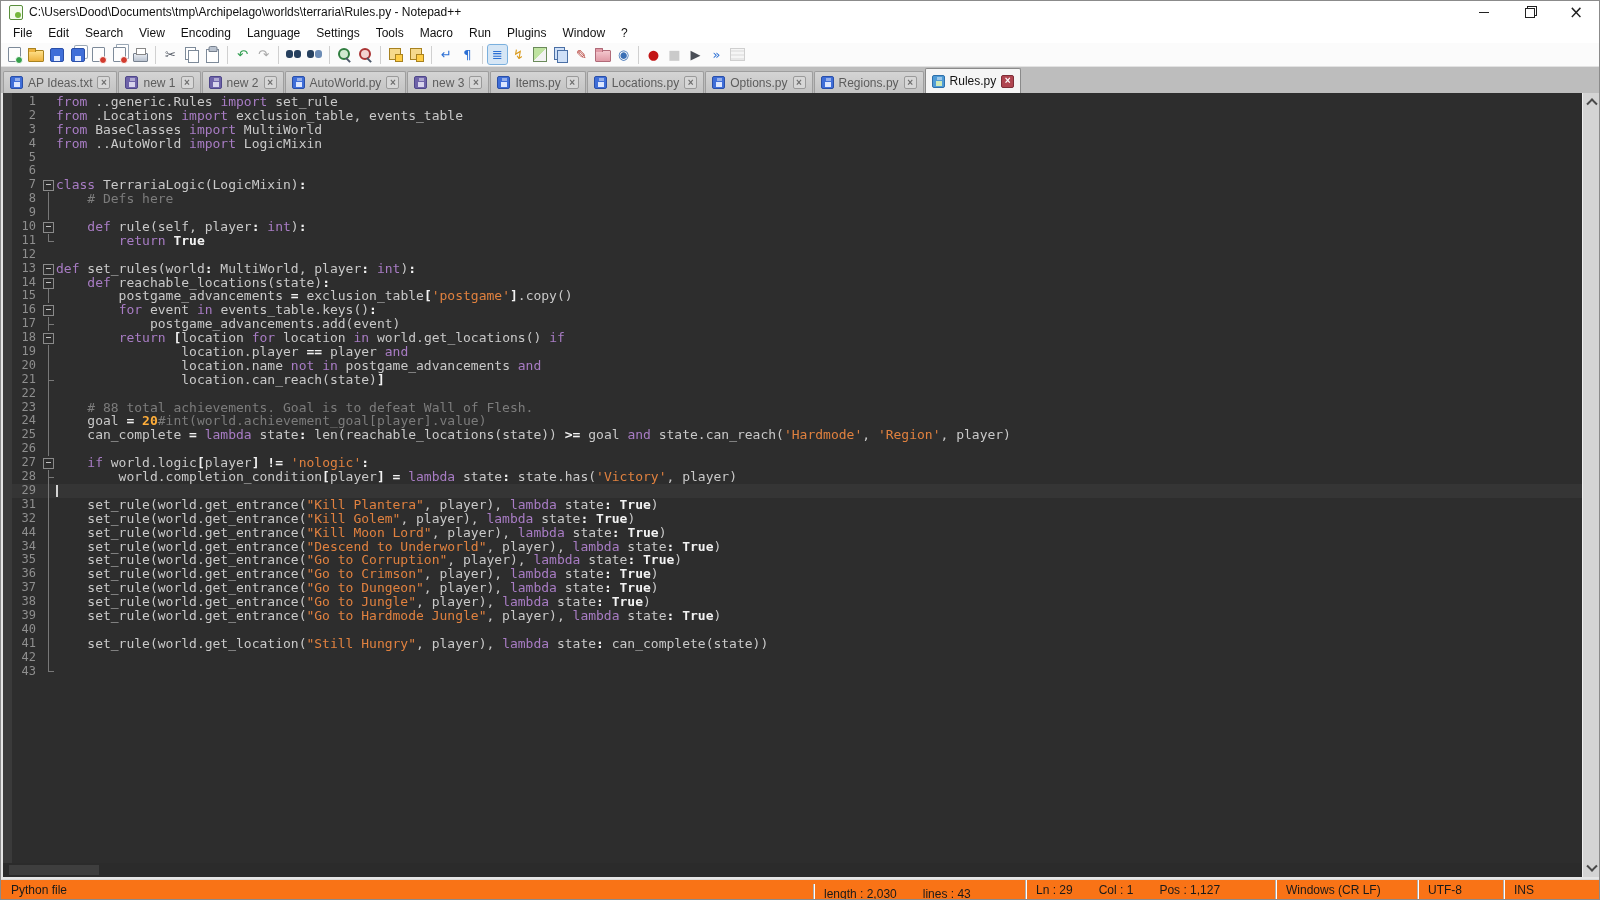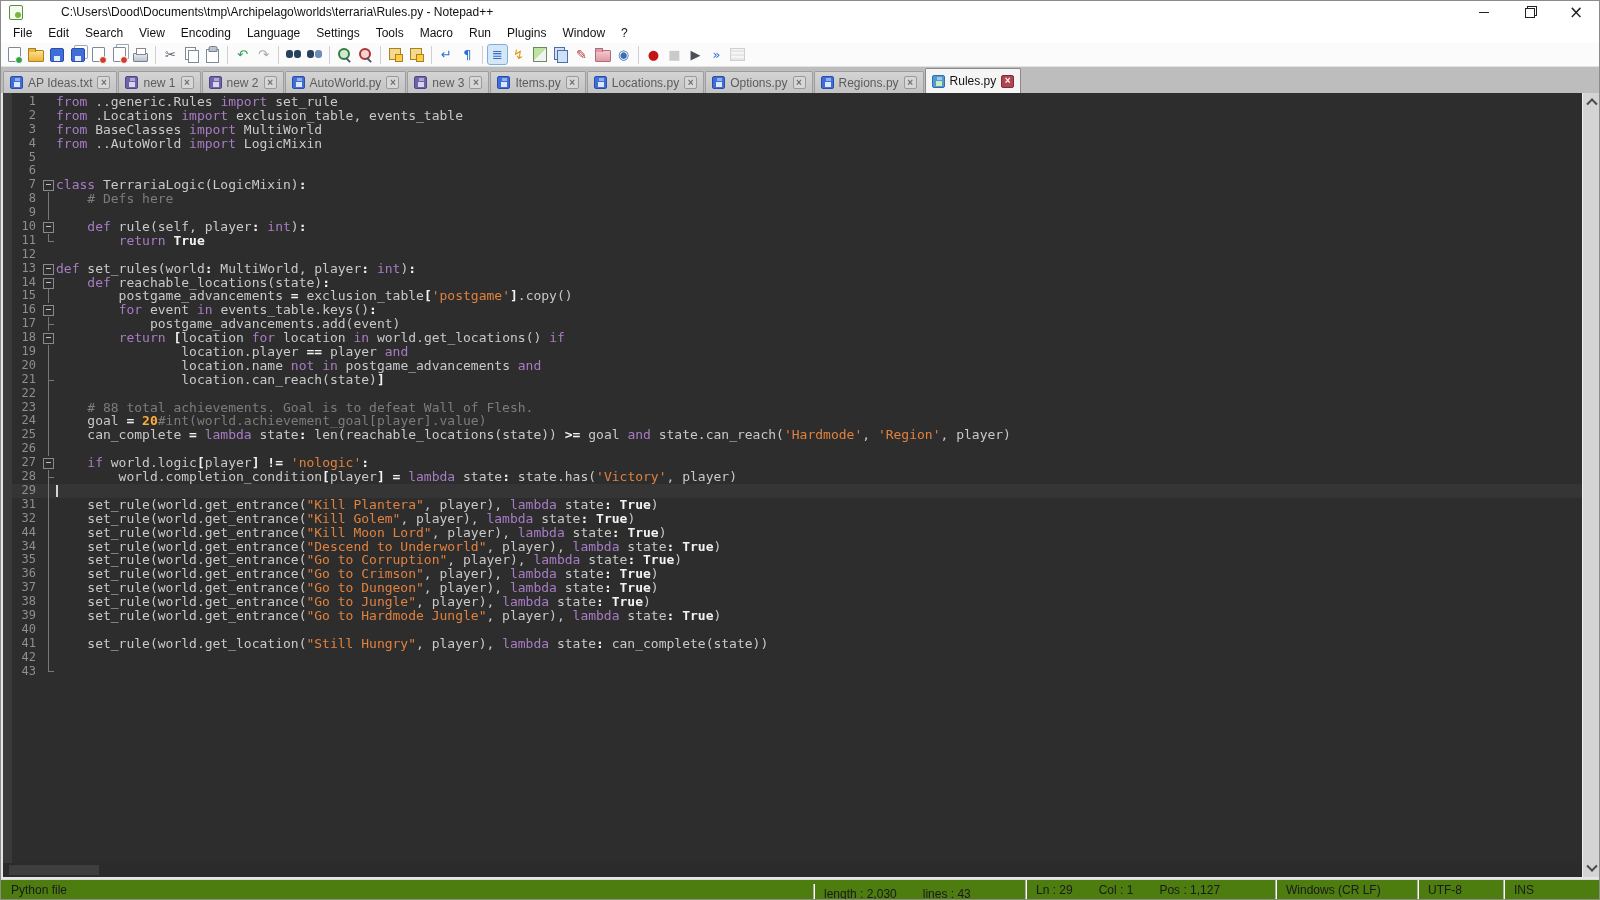--- a/index.html
+++ b/index.html
@@ -2,21 +2,21 @@
 <html><head>
 <meta charset="utf-8">
 <style>
   * { margin:0; padding:0; box-sizing:border-box; }
   html,body { background:#888; }
   .window { position:relative; width:1600px; height:900px; background:#fff;
             font-family:"Liberation Sans", sans-serif; overflow:hidden;
             border:1px solid #8b8b8b; }
 
   
-  .titlebar { height:22px; background:#ffffff; display:flex; align-items:center;gap:32px; }
+  .titlebar { height:22px; background:#ffffff; display:flex; align-items:center; }
   .npp-ico { width:14px; height:15px; margin:0 6px 0 8px; background:#f4fbee;
              border:1px solid #5a8f3d; border-radius:2px; position:relative; flex:none; }
   .npp-ico::after { content:""; position:absolute; right:1px; bottom:1px; width:6px; height:6px;
                     border-radius:50%; background:#74b73c; }
   .title-text { font-size:12px; color:#111; white-space:nowrap; }
   .win-controls { margin-left:auto; display:flex; height:100%; }
   .winbtn { width:46px; height:100%; display:flex; align-items:center; justify-content:center; color:#222; }
   .wb-min::before { content:""; width:10px; height:1px; background:#222; }
   .wb-max::before { content:""; width:8px; height:8px; border:1px solid #222; background:#fff;
                     box-shadow:2px -2px 0 -1px #fff, 2px -2px 0 0 #222; margin-top:2px; }
@@ -125,21 +125,21 @@
   .varrow { position:absolute; left:0; width:17px; height:16px; display:flex; align-items:center; justify-content:center; }
   .va-up { top:0; } .va-down { bottom:0; }
   .va-up::before { content:""; width:6px; height:6px; border-left:2px solid #4a4a4a; border-top:2px solid #4a4a4a;
                    transform:rotate(45deg) translate(2px,2px); }
   .va-down::before { content:""; width:6px; height:6px; border-left:2px solid #4a4a4a; border-top:2px solid #4a4a4a;
                      transform:rotate(225deg) translate(2px,2px); }
   .hscroll { position:absolute; left:0; right:17px; bottom:0; height:14px; background:#2b2b2b; }
   .hthumb { position:absolute; left:6px; top:2px; width:90px; height:10px; background:#3e3e3e; }
 
   
-  .statusbar { position:absolute; left:0; right:0; bottom:0; height:20px; background:#4d7c0f;
+  .statusbar { position:absolute; left:0; right:0; bottom:0; height:20px; background:#f97316;
                border-top:1px solid #d9d9d9; display:flex; align-items:center; font-size:12px; color:#1a1a1a; }
   .ssec { height:100%; display:flex; align-items:center; padding:0 10px; white-space:nowrap; overflow:hidden; gap:26px; }
   .ssec + .ssec { border-left:1px solid #aeaeae; box-shadow:inset 1px 0 0 #ffffff; }
   .s-type { flex:1; }
   .s-len { width:212px;margin-top:8px; } .s-pos { width:250px; } .s-eol { width:142px; } .s-enc { width:86px; } .s-ins { width:96px; }
 </style>
 </head>
 <body>
 
 <div class="window">

